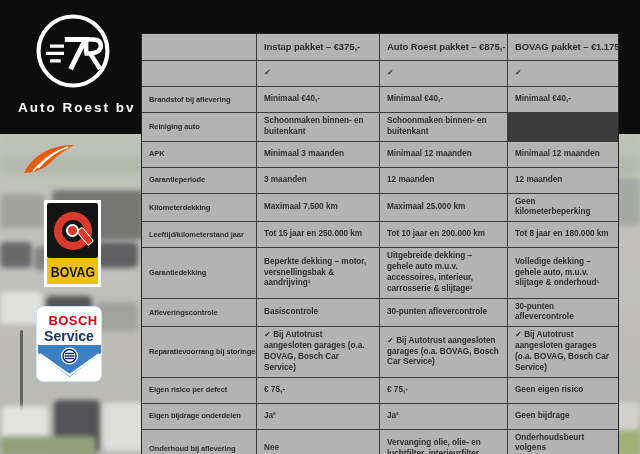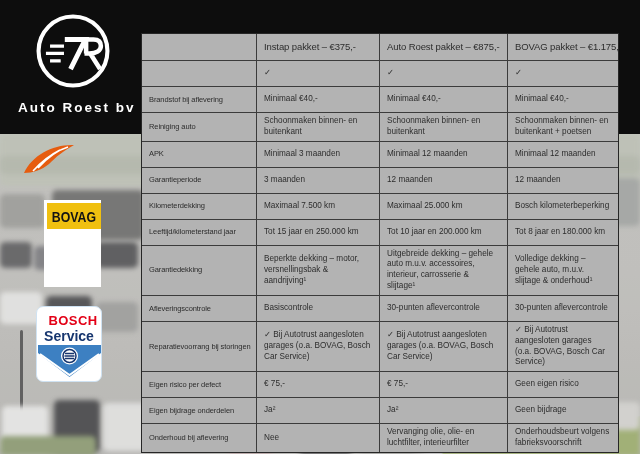--- a/index.html
+++ b/index.html
@@ -17,39 +17,39 @@
   .band{position:absolute;left:0;top:0;width:640px;height:134px;background:#0d0d0d;}
   
   .ar{position:absolute;left:18px;top:10px;width:110px;text-align:left;}
   .ar svg{display:block;margin:0 auto;}
   .ar-title{margin-top:8px;color:#fff;font-size:13.5px;font-weight:700;letter-spacing:2px;white-space:nowrap;}
   
   .rdw{position:absolute;left:22px;top:141px;display:flex;align-items:center;}
   .rdw-text{font-family:"Liberation Serif",serif;font-size:22px;color:#474d55;letter-spacing:2px;line-height:1;margin-left:2px;}
   
   .bovag{position:absolute;left:44px;top:200px;width:57px;height:87px;background:#fff;
-    box-sizing:border-box;padding:3px;display:flex;flex-direction:row;}
+    box-sizing:border-box;padding:3px;display:flex;flex-direction:column;}
   .bovag-top{flex:1;background:#141414;border-radius:2px;position:relative;overflow:hidden;}
   .bv-disc{position:absolute;left:50%;top:50%;width:38px;height:38px;margin:-19px 0 0 -19px;border-radius:50%;background:#d93a2b;}
   .bv-hole{position:absolute;left:50%;top:50%;width:22px;height:22px;margin:-11px 0 0 -11px;border-radius:50%;background:#141414;}
   .bv-arm{position:absolute;left:50%;top:50%;width:6px;height:17px;margin:-2px 0 0 2px;background:#d93a2b;border:1.5px solid #fff;transform:rotate(-40deg);transform-origin:top center;border-radius:2px;}
   .bv-dot{position:absolute;left:50%;top:50%;width:9px;height:9px;margin:-6.5px 0 0 -6.5px;border-radius:50%;background:#d93a2b;border:2px solid #fff;}
   .bovag-band{height:26px;background:#f0c010;display:flex;align-items:center;justify-content:center;}
   .bovag-band span{font-size:15px;font-weight:800;color:#141414;transform:scaleX(.82);letter-spacing:0;}
   
   .bosch{position:absolute;left:36px;top:306px;width:66px;height:76px;background:#fff;
     border-radius:7px;box-sizing:border-box;border:1.5px solid #cfe2f2;text-align:center;overflow:hidden;}
   .bosch-name{margin-top:7px;font-size:13px;font-weight:800;color:#e30016;letter-spacing:.4px;line-height:1.05;padding-left:8px;}
   .bosch-service{font-size:14px;font-weight:700;color:#16356e;line-height:1.15;}
   .bosch svg{display:block;margin:1px auto 0;}
   
   .ptable{position:absolute;left:141px;top:33px;width:max-content;
     background:#3b3b3b;border:1px solid #262626;display:flex;flex-direction:column;gap:1px;}
   .prow{display:grid;grid-template-columns:114px 122px 127px 110px;gap:1px;}
-  .pcell{background:#b3b3b3;color:#2d2d2d;font-size:8.2px;font-weight:400;line-height:1.32;
+  .pcell{background:#b3b3b3;color:#2d2d2d;font-size:8.2px;font-weight:700;line-height:1.32;
     padding:3px 8px 3px 7px;display:flex;align-items:center;min-height:25px;box-sizing:border-box;}
   .phead .pcell{min-height:26px;font-size:9.5px;letter-spacing:-.1px;white-space:nowrap;overflow:hidden;}
   .plabel{white-space:nowrap;overflow:hidden;font-size:7.5px;letter-spacing:-.1px;}
 </style>
 </head>
 <body>
 
 <div class="stage">
 
   <div class="photo">
@@ -139,39 +139,38 @@
       <div class="prow">
         <div class="pcell plabel">Brandstof bij aflevering</div>
         <div class="pcell">Minimaal €40,-</div>
         <div class="pcell">Minimaal €40,-</div>
         <div class="pcell">Minimaal €40,-</div>
       </div>
       <div class="prow">
         <div class="pcell plabel">Reiniging auto</div>
         <div class="pcell">Schoonmaken binnen- en buitenkant</div>
         <div class="pcell">Schoonmaken binnen- en buitenkant</div>
-        <div class="pcell">Schoonmaken binnen- en buitenkant + poetsen</div>
       </div>
       <div class="prow">
         <div class="pcell plabel">APK</div>
         <div class="pcell">Minimaal 3 maanden</div>
         <div class="pcell">Minimaal 12 maanden</div>
         <div class="pcell">Minimaal 12 maanden</div>
       </div>
       <div class="prow">
         <div class="pcell plabel">Garantieperiode</div>
         <div class="pcell">3 maanden</div>
         <div class="pcell">12 maanden</div>
         <div class="pcell">12 maanden</div>
       </div>
       <div class="prow">
         <div class="pcell plabel">Kilometerdekking</div>
         <div class="pcell">Maximaal 7.500 km</div>
         <div class="pcell">Maximaal 25.000 km</div>
-        <div class="pcell">Bosch kilometerbeperking</div>
+        <div class="pcell">Geen kilometerbeperking</div>
       </div>
       <div class="prow">
         <div class="pcell plabel">Leeftijd/kilometerstand jaar</div>
         <div class="pcell">Tot 15 jaar en 250.000 km</div>
         <div class="pcell">Tot 10 jaar en 200.000 km</div>
         <div class="pcell">Tot 8 jaar en 180.000 km</div>
       </div>
       <div class="prow">
         <div class="pcell plabel">Garantiedekking</div>
         <div class="pcell">Beperkte dekking – motor, versnellingsbak &amp; aandrijving¹</div>

